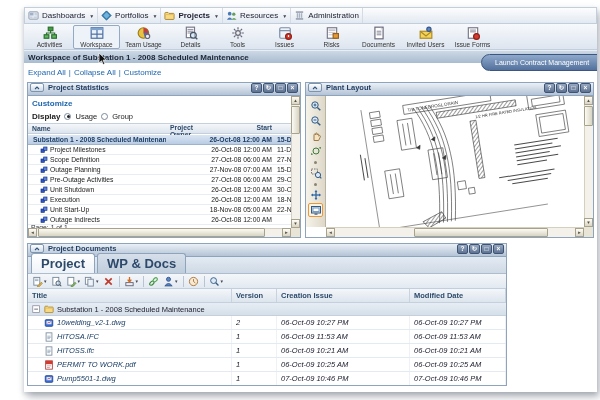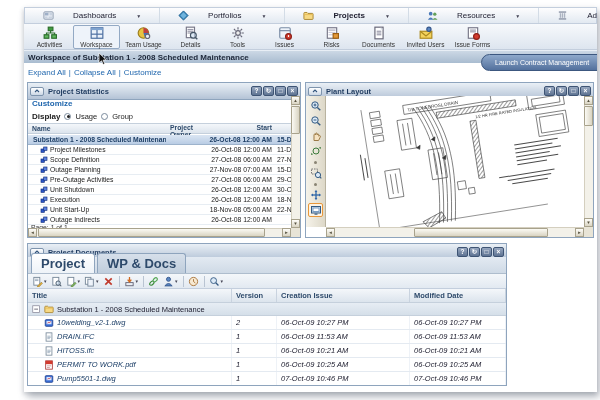--- a/index.html
+++ b/index.html
@@ -6,21 +6,21 @@
   html,body { width:600px; height:400px; background:#fff; overflow:hidden;
     font-family:"Liberation Sans", sans-serif; }
   .app { position:absolute; left:24px; top:7px; width:573px; height:385px;
     background:#fff; overflow:hidden;
     box-shadow:3px 5px 8px rgba(90,100,115,.45), -1px 2px 4px rgba(90,100,115,.2); }
 
   
   .menubar { position:absolute; left:0; top:0; width:573px; height:17px;
     background:linear-gradient(#fdfdfe,#e2e9f1); border:1px solid #c3cedd;
     display:flex; align-items:stretch; }
-  .mitem { display:flex; align-items:center; gap:19px; padding:0 18px;
+  .mitem { display:flex; align-items:center; gap:3px; padding:0 3px;
     border-right:1px solid #d3dce6; font-size:8px; color:#223; cursor:default; }
   .mitem.active { font-weight:bold; }
   .dd { font-size:5px; color:#445; margin-left:1px; }
 
   
   .maintb { position:absolute; left:0; top:17px; width:573px; height:26px;
     background:linear-gradient(#f7f9fc,#dde5ef); border-bottom:1px solid #c3cedd;
     display:flex; align-items:center; padding-left:2px; }
   .titem { width:47px; height:24px; display:flex; flex-direction:column;
     align-items:center; justify-content:center; border-radius:2px; }
@@ -41,21 +41,21 @@
   .lsep { color:#1f66ad; margin:0 3px; }
   .launch { position:absolute; right:-6px; top:47px; height:17px; width:122px;
     background:linear-gradient(#8fa9cb,#53719d); border:1px solid #3c577f;
     border-radius:9px 0 0 9px; color:#fff; font-size:7px; line-height:15px;
     padding-left:13px; white-space:nowrap; overflow:hidden; }
 
   
   .panel { position:absolute; border:1px solid #8ea4bd; background:#fff; }
   .phead { position:absolute; left:0; top:0; right:0; height:13px;
     background:linear-gradient(#eaf0f6,#b4c3d6); border-bottom:1px solid #8ea4bd;
-    display:flex; align-items:center; padding:8px 2px; }
+    display:flex; padding:0 2px; }
   .pcollapse { width:14px; height:9px; background:linear-gradient(#fff,#ccd8e6);
     border:1px solid #7e94ad; border-radius:2px; margin-right:4px;
     display:flex; align-items:center; justify-content:center; }
   .ptitle { font-size:7.5px; font-weight:bold; color:#1e3a5f; flex:1; white-space:nowrap; }
   .winbtns { display:flex; }
   .wbtn { width:11px; height:10px; margin-left:1px;
     background:linear-gradient(#97a7bf,#5e7392); border:1px solid #3e5474;
     border-radius:2px; color:#fff; font-size:6.5px; line-height:8px;
     text-align:center; font-weight:bold; cursor:default; }
 
@@ -729,21 +729,21 @@
         </div>
         <div class="drow">
           <div class="d-title">
             <svg width="10" height="10" viewBox="0 0 12 12">
               <rect x="2.5" y="1" width="7" height="10" fill="#fff" stroke="#789"></rect>
               <path d="M7.5 1 L9.5 3 H7.5 Z" fill="#cdd5df"></path>
               <line x1="4" y1="5" x2="8" y2="5" stroke="#9ab"></line>
               <line x1="4" y1="6.5" x2="8" y2="6.5" stroke="#9ab"></line>
               <line x1="4" y1="8" x2="7" y2="8" stroke="#9ab"></line>
             </svg>
-            <span>DRAIN.IFC</span>
+            <span>HITOSA.IFC</span>
           </div>
           <div class="d-ver">1</div>
           <div class="d-cre">06-Oct-09 11:53 AM</div>
           <div class="d-mod">06-Oct-09 11:53 AM</div>
         </div>
         <div class="drow">
           <div class="d-title">
             <svg width="10" height="10" viewBox="0 0 12 12">
               <rect x="2.5" y="1" width="7" height="10" fill="#fff" stroke="#789"></rect>
               <path d="M7.5 1 L9.5 3 H7.5 Z" fill="#cdd5df"></path>

